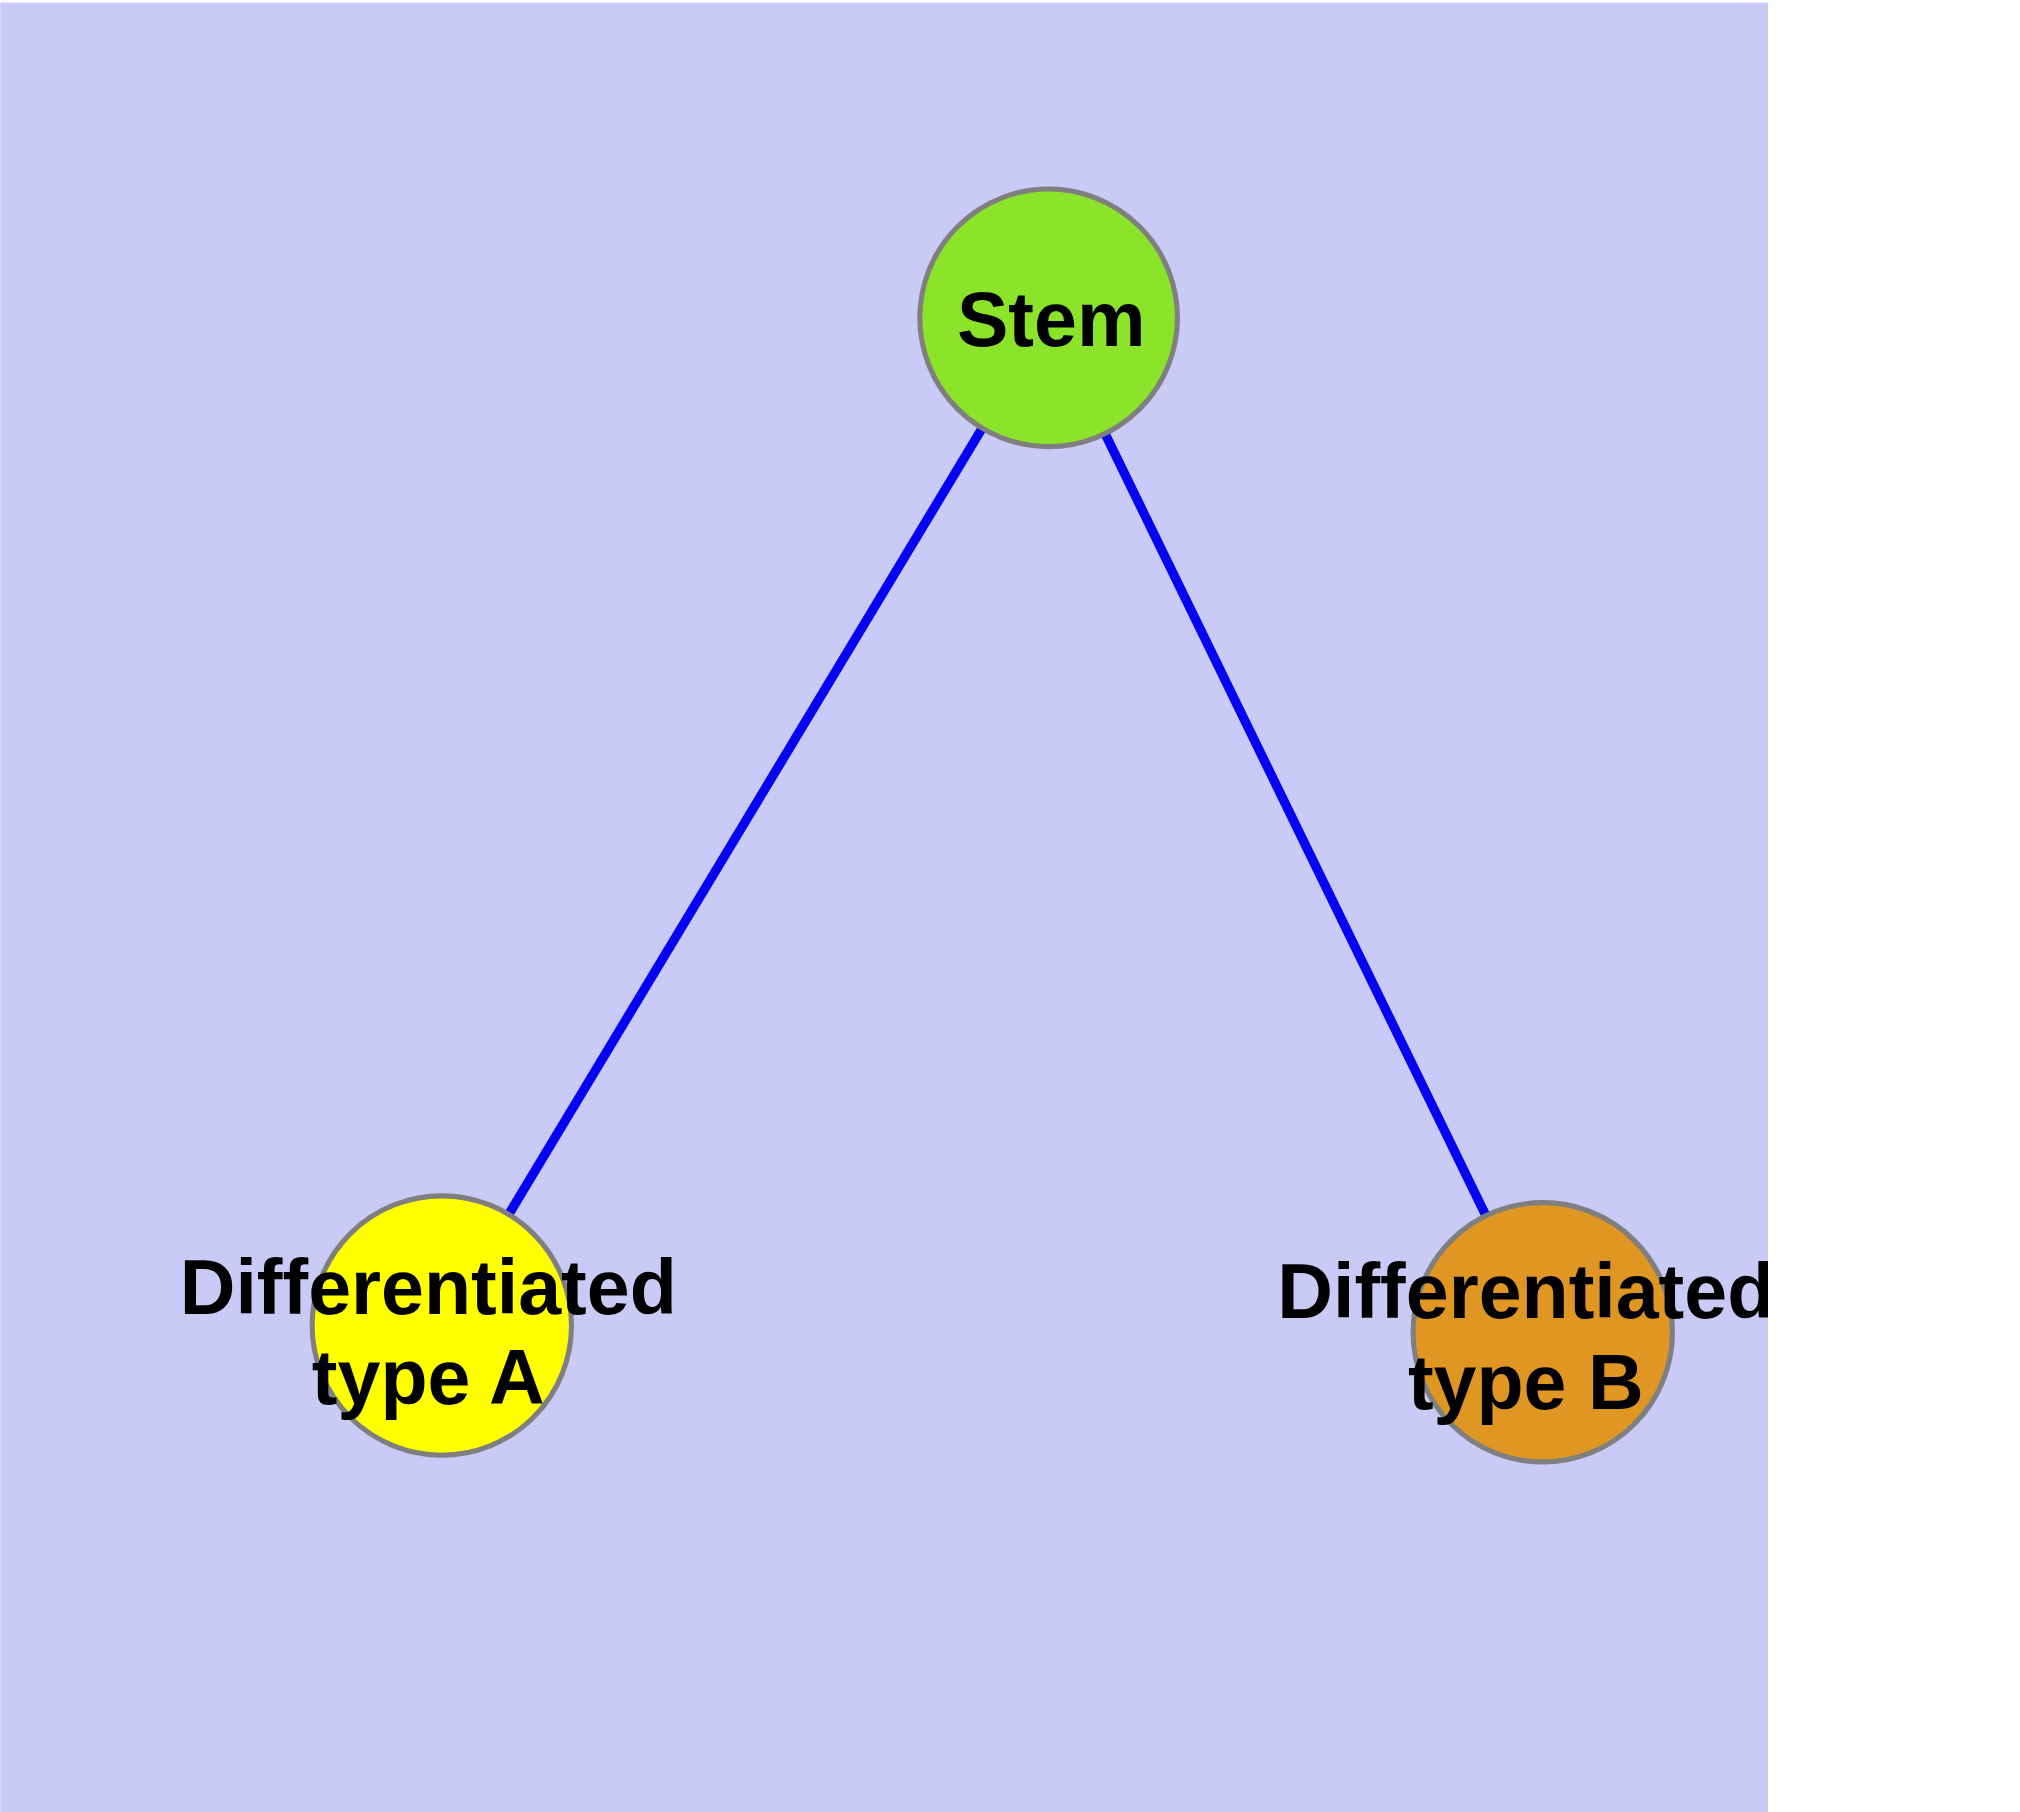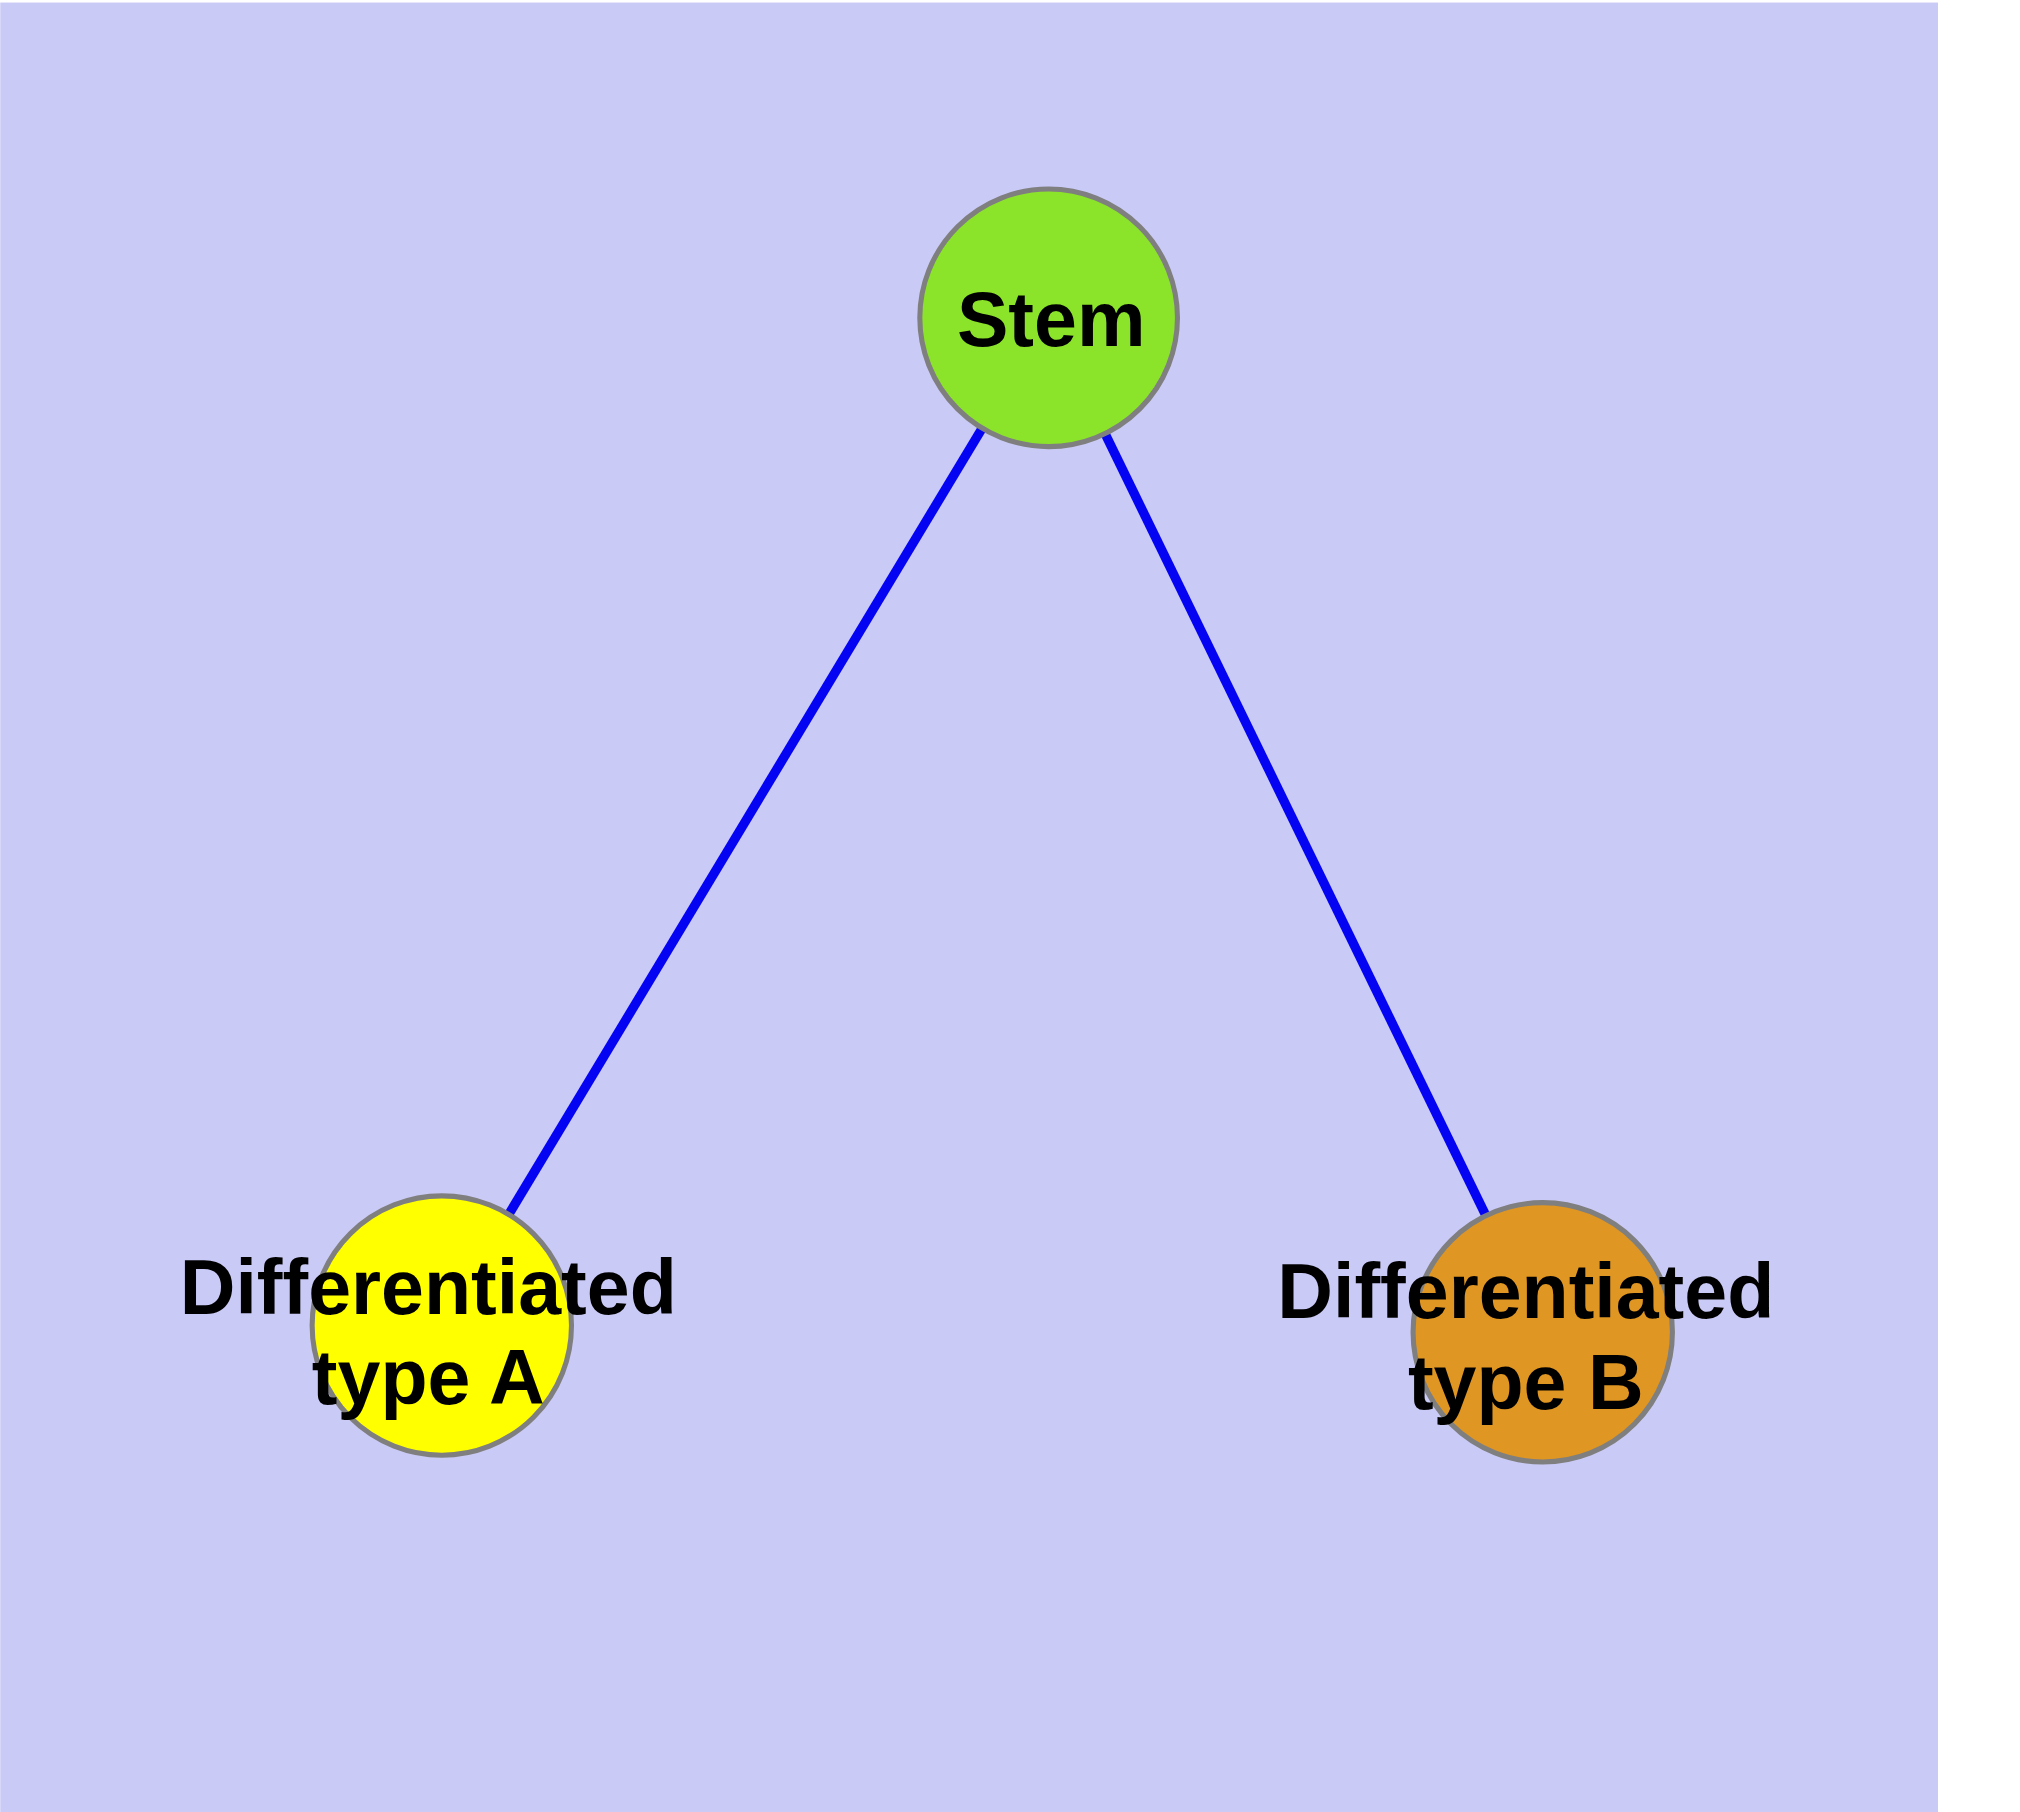--- a/index.html
+++ b/index.html
@@ -2,21 +2,21 @@
 <html style="font-size:13.6px"><head>
 <meta charset="utf-8">
 <style>
   html, body {
     margin: 0;
     padding: 0;
     background: #ffffff;
   }
   .stage {
     position: relative;
-    width: 1938px;
+    width: 1768px;
     height: 1812px;
     background: #ffffff;
     overflow: hidden;
   }
   svg.graph {
     display: block;
     width: 2021px;
     height: 1812px;
   }
   .node-circle {

